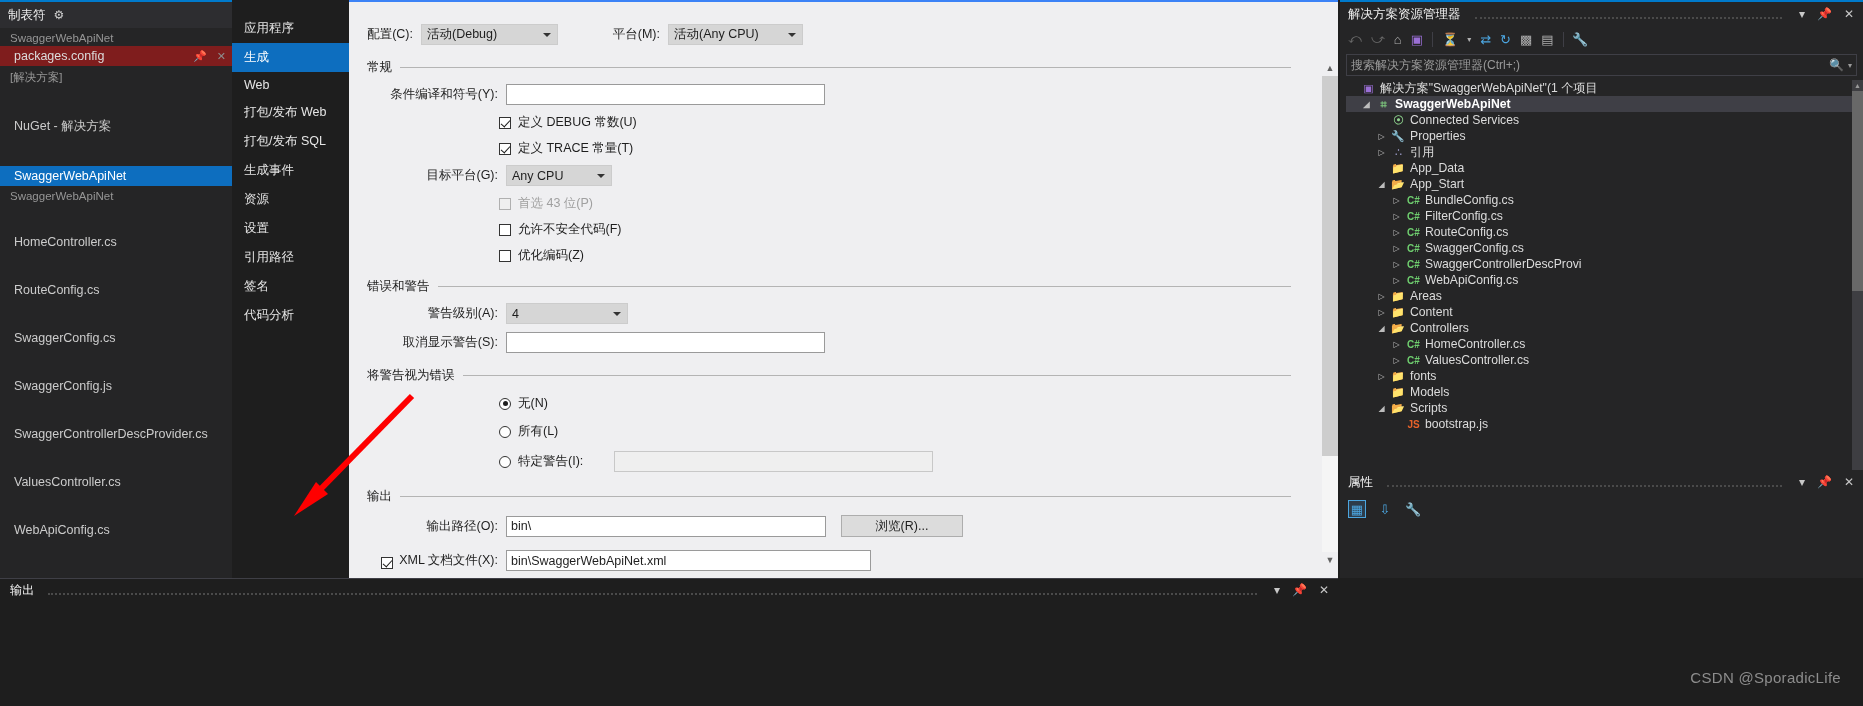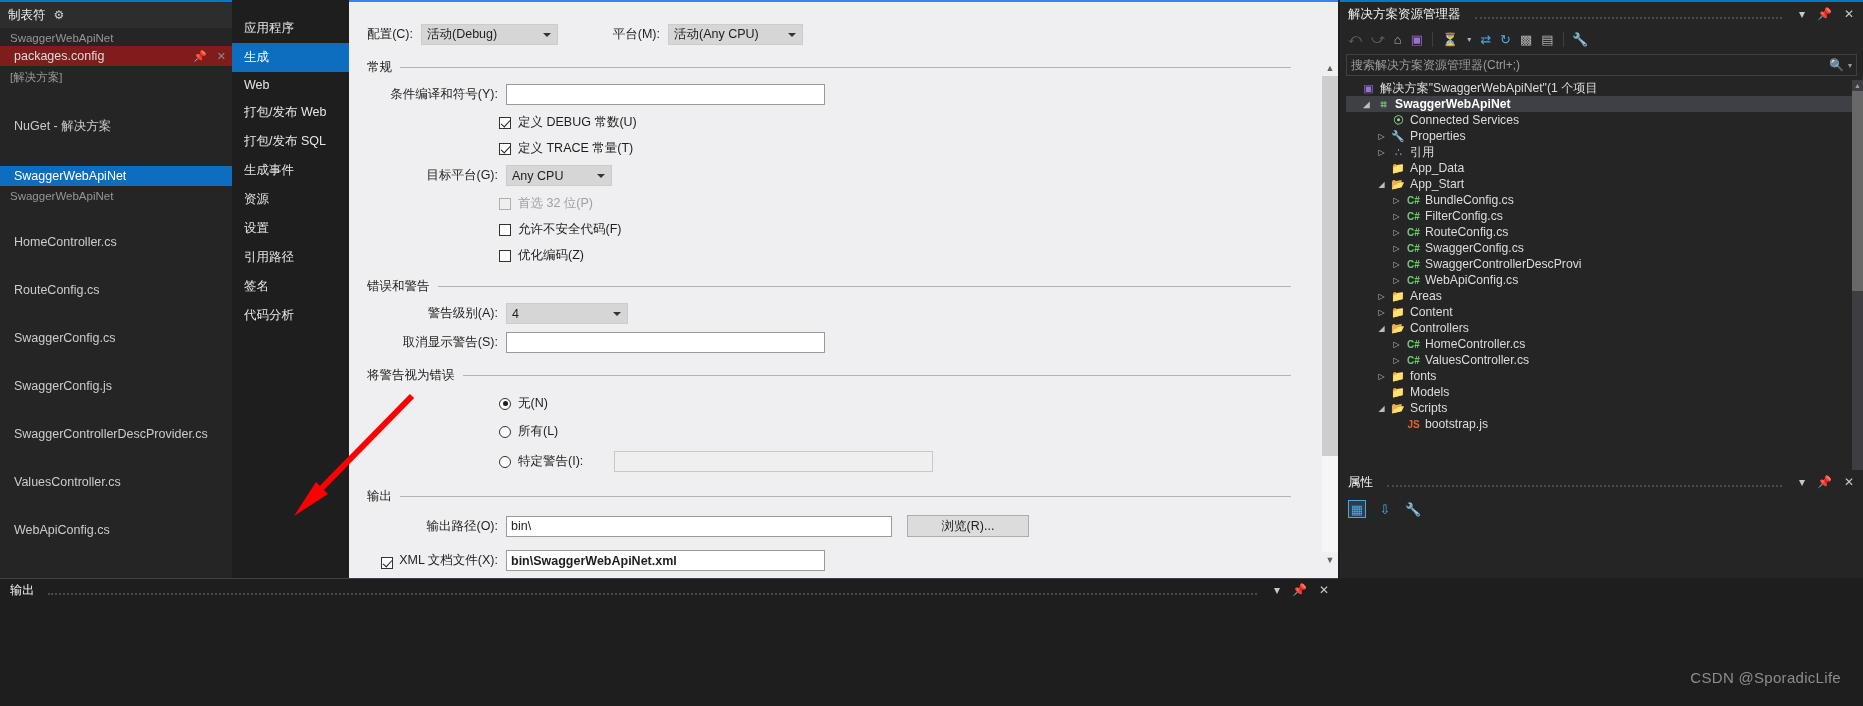--- a/index.html
+++ b/index.html
@@ -98,22 +98,22 @@
   }
   .txtbox {
     background: #ffffff; border: 1px solid #9a9a9a; height: 21px;
     display: flex; align-items: center; padding: 0 4px; font-size: 12.5px;
     color: #1e1e1e;
   }
   .txtbox.disabled { background: #efefef; border: 1px solid #c8c8c8; color: #6d6d6d; }
   .txtbox.w-full { width: 319px; }
   .txtbox.w-sup { width: 319px; }
   .txtbox.w-spec { width: 319px; }
-  .txtbox.w-out { width: 386px; }
-  .txtbox.w-xml { width: 319px; font-weight: bold; }
+  .txtbox.w-out { width: 320px; }
+  .txtbox.w-xml { width: 365px; }
 
   .check-row {
     display: flex; align-items: center; gap: 7px; margin-top: 9px; padding-left: 150px;
   }
   .cbox {
     width: 12px; height: 12px; background: #ffffff; border: 1px solid #333333;
     position: relative; flex: 0 0 auto;
   }
   .cbox.checked:after {
     content: ""; position: absolute; left: 3px; top: 0px; width: 4px; height: 8px;
@@ -345,21 +345,21 @@
   <div class="field-row">
     <span class="flabel">目标平台(G):</span>
     <div class="combo w-target">
       <span>Any CPU</span>
       <span class="chev"></span>
     </div>
   </div>
 
   <div class="check-row disabled">
     <span class="cbox disabled"></span>
-    <span>首选 32 位(P)</span>
+    <span>首选 43 位(P)</span>
   </div>
 
   <div class="check-row">
     <span class="cbox"></span>
     <span>允许不安全代码(F)</span>
   </div>
 
   <div class="check-row">
     <span class="cbox"></span>
     <span>优化编码(Z)</span>

